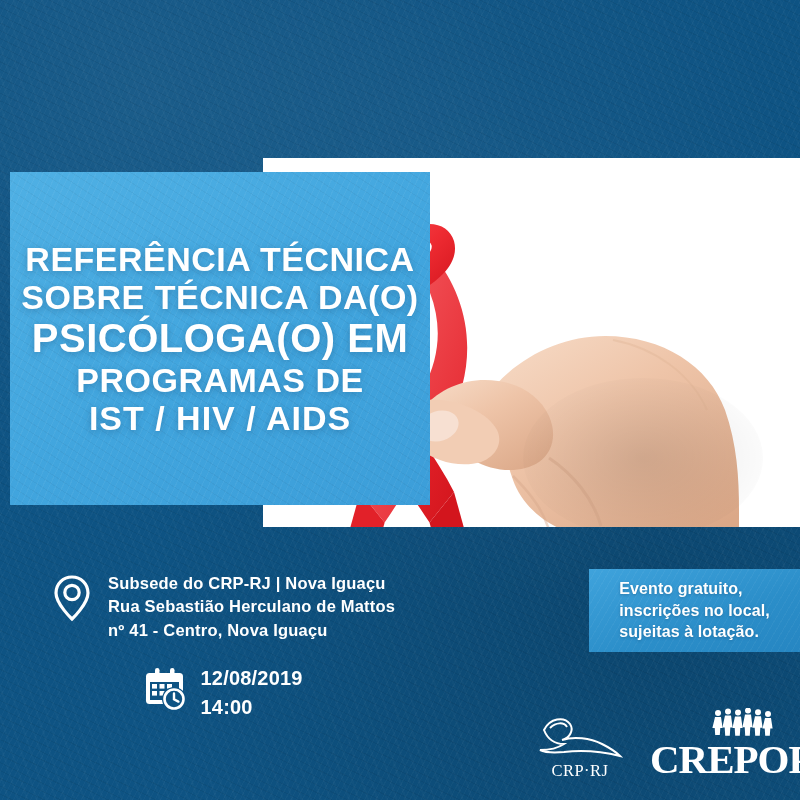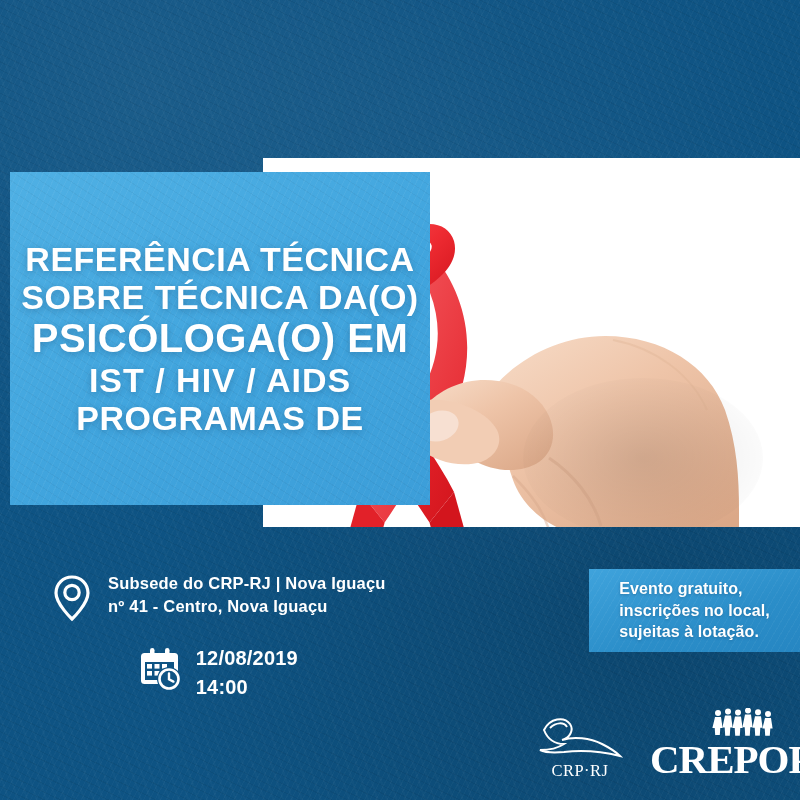--- a/index.html
+++ b/index.html
@@ -199,36 +199,37 @@
         </g>
       </svg>
     </div>
   </div>
 
   <div class="title-box">
     <div class="title-text">
       <span class="ln l1">REFERÊNCIA TÉCNICA</span>
       <span class="ln l2">SOBRE TÉCNICA DA(O)</span>
       <span class="ln l3">PSICÓLOGA(O) EM</span>
+      <span class="ln l4">PROGRAMAS DE</span>
       <span class="ln l5">IST / HIV / AIDS</span>
-      <span class="ln l4">PROGRAMAS DE</span>
     </div>
   </div>
 
   <div class="info">
 
     <div class="info-row">
       <div class="info-ico">
         <svg width="40" height="48" viewBox="0 0 40 48">
           <path d="M20 3 C11 3 4 10 4 19 C4 30 20 45 20 45 C20 45 36 30 36 19 C36 10 29 3 20 3 Z" fill="none" stroke="#ffffff" stroke-width="3.2"></path>
           <circle cx="20" cy="18.5" r="7.2" fill="none" stroke="#ffffff" stroke-width="3.2"></circle>
         </svg>
       </div>
       <div class="info-lines">
         <div class="l">Subsede do CRP-RJ | Nova Iguaçu</div>
+        <div class="l">Rua Sebastião Herculano de Mattos</div>
         <div class="l">nº 41 - Centro, Nova Iguaçu</div>
       </div>
     </div>
 
     <div class="info-row datetime">
       <div class="info-ico">
         <svg width="44" height="46" viewBox="0 0 44 46">
           <rect x="12" y="2" width="4.5" height="9" rx="2.2" fill="#ffffff"></rect>
           <rect x="27" y="2" width="4.5" height="9" rx="2.2" fill="#ffffff"></rect>
           <rect x="3" y="7" width="37" height="31" rx="3.5" fill="#ffffff"></rect>

